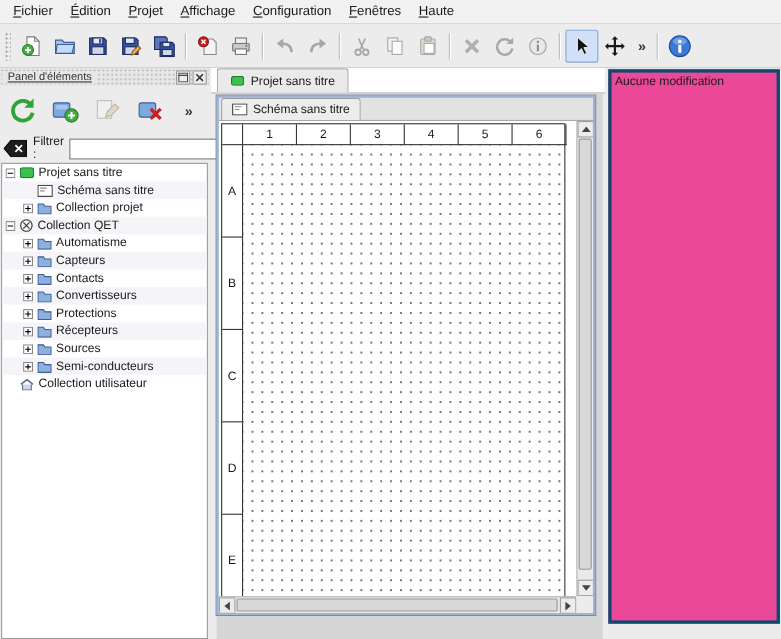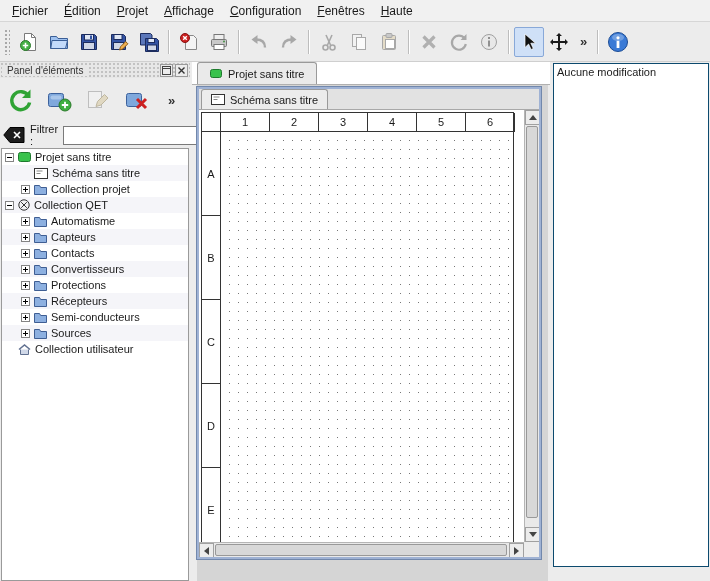--- a/index.html
+++ b/index.html
@@ -6,21 +6,21 @@
   html,body { width:710px; height:581px; overflow:hidden; }
   body {
     font-family:"Liberation Sans","DejaVu Sans",sans-serif;
     font-size:11px; color:#1a1a1a;
     background:#ececec; position:relative;
   }
 
   
   .menubar{ position:absolute; left:0; top:0; width:710px; height:22px;
     background:#f1f1f1; border-bottom:1px solid #d6d6d6;
-    display:flex; align-items:center; padding-left:4px; }
+    display:flex; padding-left:4px; }
   .menu-item{ display:inline-block; padding:3px 8px; font-size:12px; cursor:default; }
   .menu-item::first-letter{ text-decoration:underline; }
 
   
   .toolbar{ position:absolute; left:0; top:22px; width:710px; height:40px;
     background:#ececec; border-bottom:1px solid #cfcfcf;
     display:flex; align-items:center; padding:0 2px; }
   .tb-handle{ width:6px; height:26px; margin:0 4px 0 2px;
     background-image:radial-gradient(#a8a8a8 1px,transparent 1.1px);
     background-size:4px 4px; }
@@ -28,21 +28,21 @@
     border:1px solid transparent; border-radius:2px; background:transparent; }
   .tb-btn.active{ background:#cfe0f7; border:1px solid #88a8d8; }
   .tb-sep{ width:2px; height:24px; border-left:1px solid #bdbdbd; border-right:1px solid #ffffff; margin:0 4px; }
   .tb-overflow{ font-size:13px; font-weight:bold; color:#333; padding:0 6px; }
 
   
   .dock-title{ height:16px; display:flex; align-items:center;
     background-color:#e7e7e7;
     background-image:radial-gradient(#c2c2c2 1px,transparent 1.1px);
     background-size:4px 4px; padding:0 2px; }
-  .dock-title .dt-text{ font-size:10px; color:#333; background:#e7e7e7; padding:0 5px; white-space:nowrap; }
+  .dock-title .dt-text{ font-size:10px; color:#333; background:#e7e7e7; padding:0 5px; white-space:nowrap;text-decoration:underline; }
   .dock-title .dt-spacer{ flex:1; }
   .dock-btn{ width:13px; height:13px; display:flex; align-items:center; justify-content:center;
     background:#ececec; border:1px solid #9a9a9a; margin-left:2px; }
 
   
   .left-dock{ position:absolute; left:0; top:62px; width:190px; height:519px;
     display:flex; flex-direction:column; }
   .panel-toolbar{ height:44px; display:flex; align-items:center; padding:2px; gap:3px; }
   .pt-btn{ width:36px; height:36px; display:flex; align-items:center; justify-content:center;
     border:1px solid transparent; border-radius:2px; }
@@ -102,21 +102,21 @@
   .tri.left{ border-right:5px solid #444; border-left:none; }
   .tri.right{ border-left:5px solid #444; border-right:none; }
   .v-thumb{ position:absolute; left:1px; right:1px; top:16px; height:392px;
     background:#d8d8d8; border:1px solid #999; border-radius:2px; }
   .h-thumb{ position:absolute; top:1px; bottom:1px; left:16px; width:292px;
     background:#d8d8d8; border:1px solid #999; border-radius:2px; }
 
   
   .right-dock{ position:absolute; left:552px; top:62px; width:158px; height:519px;
     display:flex; flex-direction:column; }
-  .undo-list{ flex:1; background:#ffffff; border:1px solid #0c4a6e; margin:1px 1px 14px 1px; }
+  .undo-list{ flex:1; background:#ec4899; border:3px solid #0c4a6e; margin:1px 1px 14px 1px; }
   .undo-item{ font-size:11px; padding:2px 3px; }
 </style>
 </head>
 <body>
 
 <div class="menubar">
   <span class="menu-item">Fichier</span>
   <span class="menu-item">Édition</span>
   <span class="menu-item">Projet</span>
   <span class="menu-item">Affichage</span>
@@ -471,35 +471,35 @@
           <svg width="9" height="9">
             <rect x="0.5" y="0.5" width="8" height="8" fill="#fff" stroke="#848484"></rect>
             <path d="M2 4.5h5M4.5 2v5" stroke="#000"></path>
           </svg>
         </span>
       <span class="ticon">
           <svg width="13" height="11">
             <path d="M.5 1.5h5l1.2 2h5.8v7H.5z" fill="#8db0e0" stroke="#3f5e93"></path>
           </svg>
         </span>
+      <span class="tlabel">Sources</span>
+    </div>
+    <div class="tree-row" style="--d:1">
+      <span class="expander">
+          <svg width="9" height="9">
+            <rect x="0.5" y="0.5" width="8" height="8" fill="#fff" stroke="#848484"></rect>
+            <path d="M2 4.5h5M4.5 2v5" stroke="#000"></path>
+          </svg>
+        </span>
+      <span class="ticon">
+          <svg width="13" height="11">
+            <path d="M.5 1.5h5l1.2 2h5.8v7H.5z" fill="#8db0e0" stroke="#3f5e93"></path>
+          </svg>
+        </span>
       <span class="tlabel">Semi-conducteurs</span>
-    </div>
-    <div class="tree-row" style="--d:1">
-      <span class="expander">
-          <svg width="9" height="9">
-            <rect x="0.5" y="0.5" width="8" height="8" fill="#fff" stroke="#848484"></rect>
-            <path d="M2 4.5h5M4.5 2v5" stroke="#000"></path>
-          </svg>
-        </span>
-      <span class="ticon">
-          <svg width="13" height="11">
-            <path d="M.5 1.5h5l1.2 2h5.8v7H.5z" fill="#8db0e0" stroke="#3f5e93"></path>
-          </svg>
-        </span>
-      <span class="tlabel">Sources</span>
     </div>
     <div class="tree-row" style="--d:0">
       <span class="expander none"></span>
       <span class="ticon">
           <svg width="13" height="11">
             <path d="M1 5.5L6.5 1l5.5 4.5" fill="none" stroke="#607090" stroke-width="1.5"></path>
             <path d="M2.5 5.5v5h8v-5" fill="#d0d8e8" stroke="#607090"></path>
           </svg>
         </span>
       <span class="tlabel">Collection utilisateur</span>

